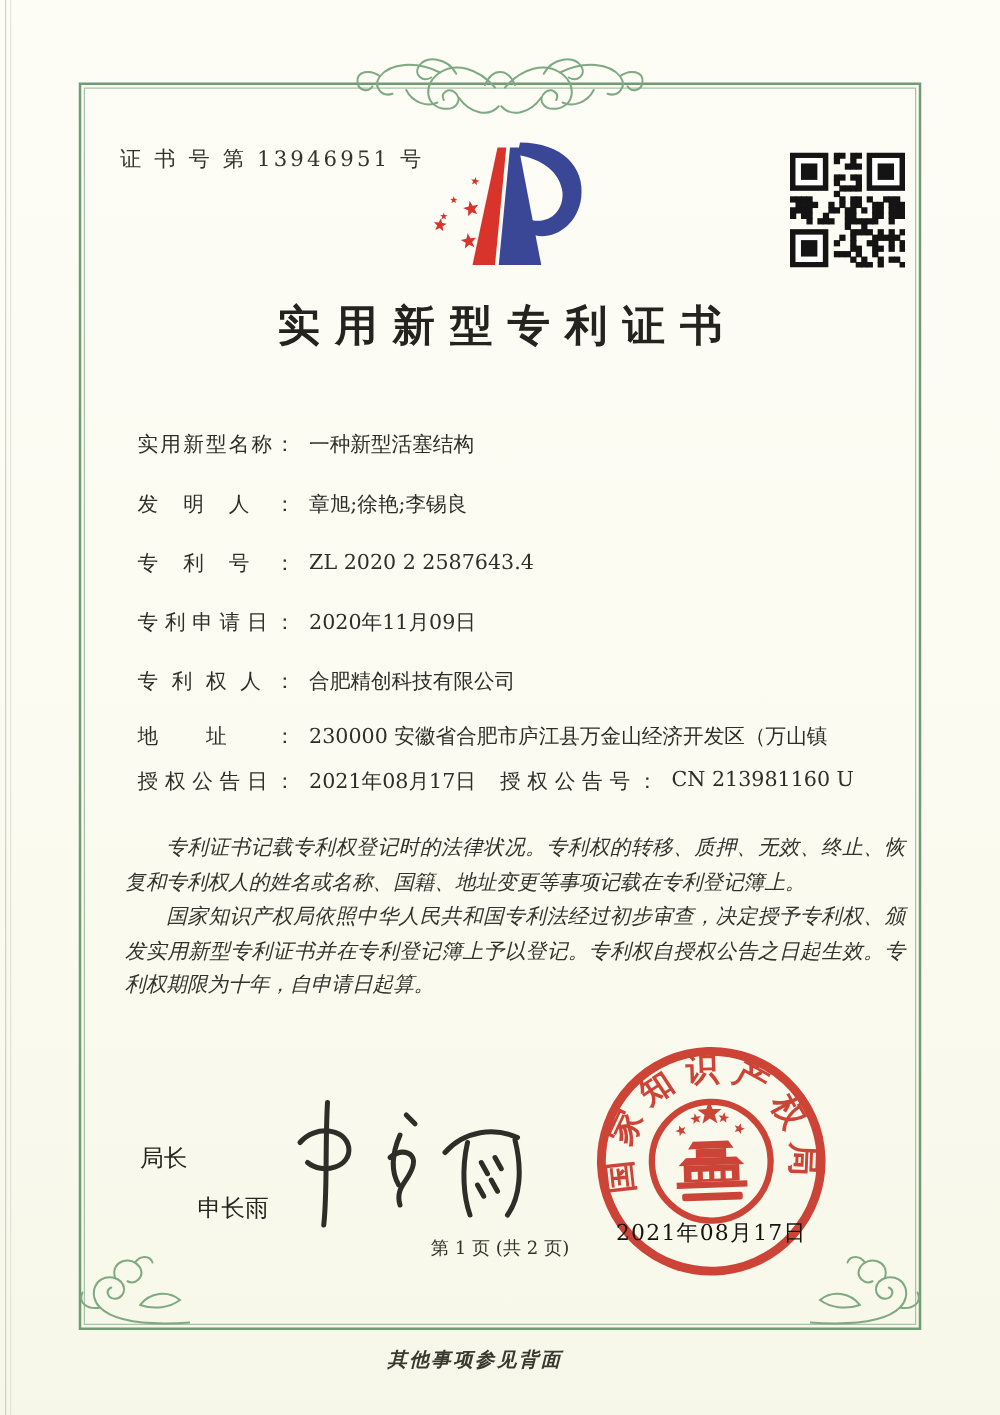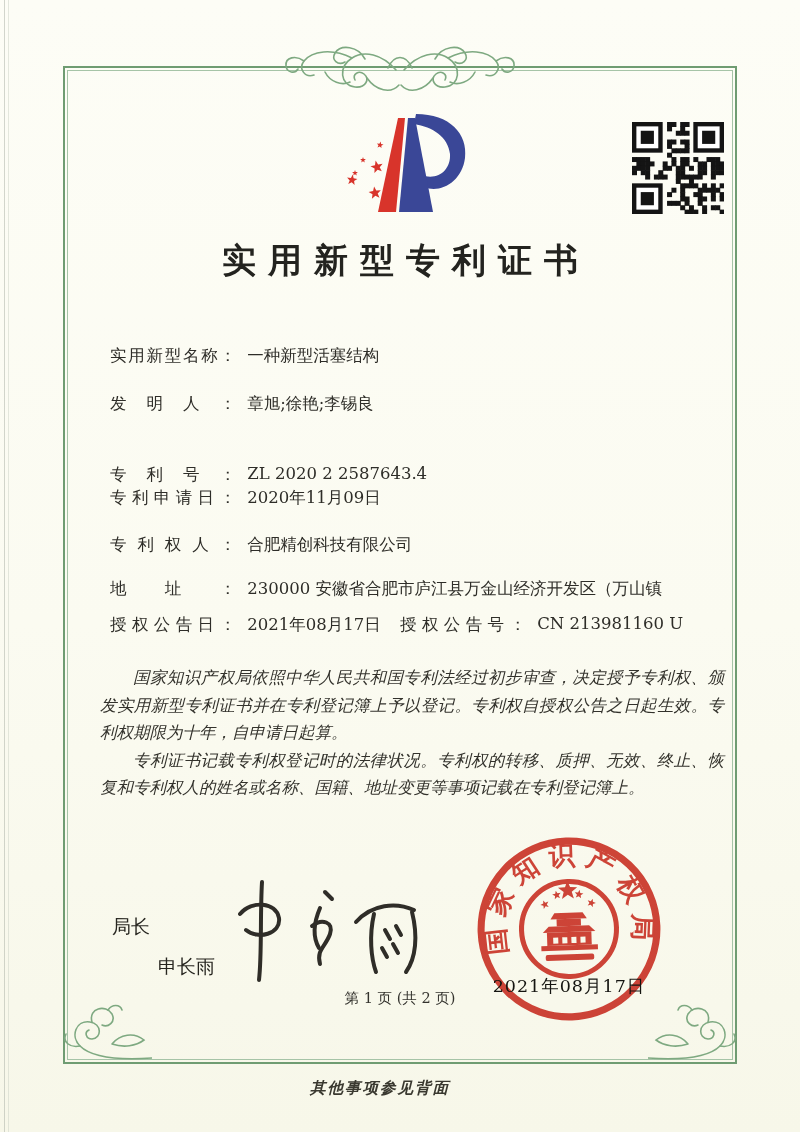--- a/index.html
+++ b/index.html
@@ -118,20 +118,21 @@
       <g transform="translate(100,0) scale(-1,1)" class="green-stroke" stroke-width="1.6">
         <path d="M100,56 C70,58 40,56 28,44 C18,34 24,18 38,20 C50,22 50,36 40,37 C34,37 32,30 37,28"></path>
         <path d="M40,20 C36,6 54,2 60,12 C64,20 56,26 50,23"></path>
         <path d="M60,42 C68,32 82,30 92,38 C84,44 72,46 60,42"></path>
         <path d="M28,44 C18,46 10,40 14,32"></path>
         <path d="M56,8 C60,2 68,2 70,8"></path>
       </g>
     </svg>
   </div>
 
+  <div class="cert-no">证 书 号 第 13946951 号</div>
 
   <svg id="logo" viewBox="0 0 132 106">
     <path d="M78,2 C112,2 130,22 127,46 C124,70 102,82 86,75 L83,63 C100,69 113,58 112,42 C110,25 95,15 76,12 Z" fill="var(--logo-blue)"></path>
     <polygon points="60,6 67,6 58,100 40,100" fill="var(--logo-red)"></polygon>
     <polygon points="70,6 77,6 95,100 61,100" fill="var(--logo-blue)"></polygon>
     <g id="logo-stars" fill="var(--logo-red)">
         <polygon points="42.6,29.6 43.1,32.0 45.5,32.5 43.3,33.7 43.5,36.1 41.7,34.4 39.5,35.4 40.5,33.2 38.9,31.4 41.4,31.7"></polygon>
         <polygon points="25.0,45.0 25.7,47.0 27.9,47.1 26.2,48.4 26.8,50.4 25.0,49.3 23.2,50.4 23.8,48.4 22.1,47.1 24.3,47.0"></polygon>
         <polygon points="37.6,48.6 40.1,52.5 44.6,51.8 41.7,55.3 43.8,59.3 39.6,57.7 36.4,60.9 36.6,56.4 32.5,54.3 37.0,53.2"></polygon>
         <polygon points="17.0,58.0 17.7,60.0 19.9,60.1 18.2,61.4 18.8,63.4 17.0,62.3 15.2,63.4 15.8,61.4 14.1,60.1 16.3,60.0"></polygon>
@@ -285,21 +286,21 @@
 
   <div class="fields">
     <div class="frow" style="top:345px">
       <span class="flabel">实用新型名称：</span>
       <span class="fvalue">一种新型活塞结构</span>
     </div>
     <div class="frow" style="top:393px">
       <span class="flabel">发明人：</span>
       <span class="fvalue">章旭;徐艳;李锡良</span>
     </div>
-    <div class="frow" style="top:464px">
+    <div class="frow" style="top:440px">
       <span class="flabel">专利号：</span>
       <span class="fvalue">ZL 2020 2 2587643.4</span>
     </div>
     <div class="frow" style="top:487px">
       <span class="flabel">专利申请日：</span>
       <span class="fvalue">2020年11月09日</span>
     </div>
     <div class="frow" style="top:534px">
       <span class="flabel">专利权人：</span>
       <span class="fvalue">合肥精创科技有限公司</span>
@@ -312,22 +313,22 @@
       <span class="flabel">授权公告日：</span>
       <span class="fvalue">2021年08月17日</span>
       <span class="grant2">
         <span class="flabel">授权公告号：</span>
         <span class="fvalue">CN 213981160 U</span>
       </span>
     </div>
   </div>
 
   <div class="body-text">
+    <p>专利证书记载专利权登记时的法律状况。专利权的转移、质押、无效、终止、恢复和专利权人的姓名或名称、国籍、地址变更等事项记载在专利登记簿上。</p>
     <p>国家知识产权局依照中华人民共和国专利法经过初步审查，决定授予专利权、颁发实用新型专利证书并在专利登记簿上予以登记。专利权自授权公告之日起生效。专利权期限为十年，自申请日起算。</p>
-    <p>专利证书记载专利权登记时的法律状况。专利权的转移、质押、无效、终止、恢复和专利权人的姓名或名称、国籍、地址变更等事项记载在专利登记簿上。</p>
   </div>
 
   <div class="signer">
     <div>局长</div>
     <div class="name">申长雨</div>
   </div>
 
   <svg id="signature" viewBox="0 0 204 108">
     <g fill="none" stroke="#2f2d28" stroke-width="4" stroke-linecap="round">
       <path d="M38,6 C36,40 38,78 35,104"></path>

